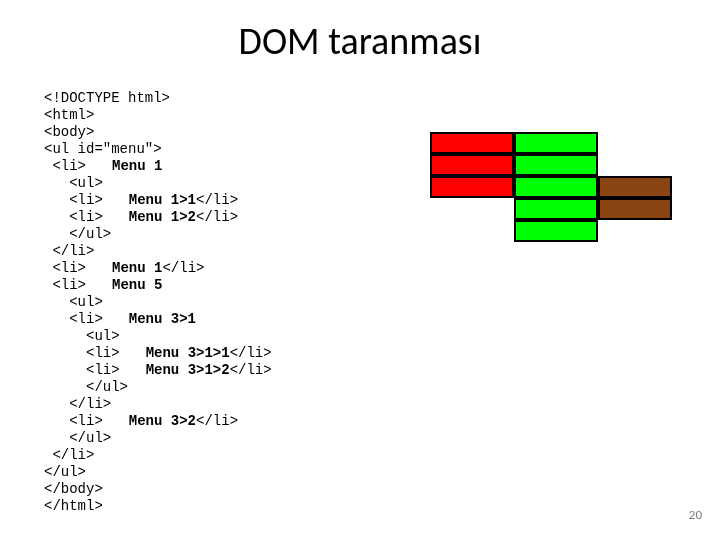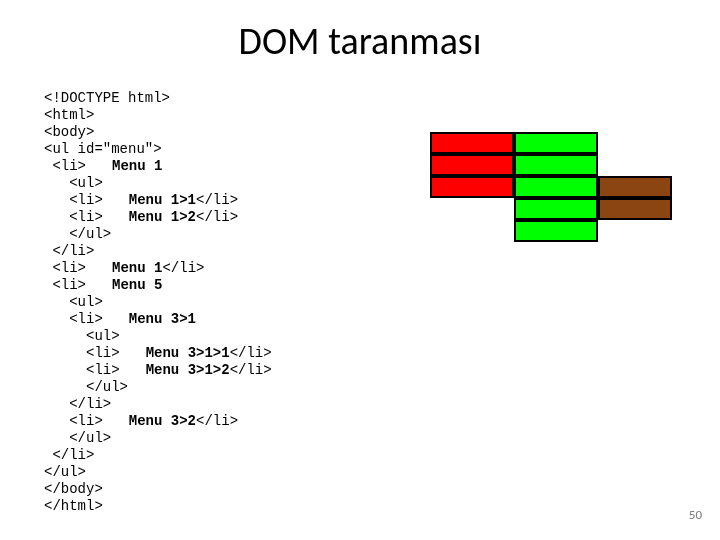--- a/index.html
+++ b/index.html
@@ -114,15 +114,15 @@
     <div class="box red" style="left:0px;   top:44px; width:80px;"></div>
     <div class="box green" style="left:84px;  top:44px; width:80px;"></div>
     <div class="box brown" style="left:168px; top:44px; width:70px;"></div>
 
     <div class="box green" style="left:84px;  top:66px; width:80px;"></div>
     <div class="box brown" style="left:168px; top:66px; width:70px;"></div>
 
     <div class="box green" style="left:84px;  top:88px; width:80px;"></div>
   </div>
 
-  <div class="page-num">50</div>
+  <div class="page-num">20</div>
 
 </div>
 
 </body></html>

